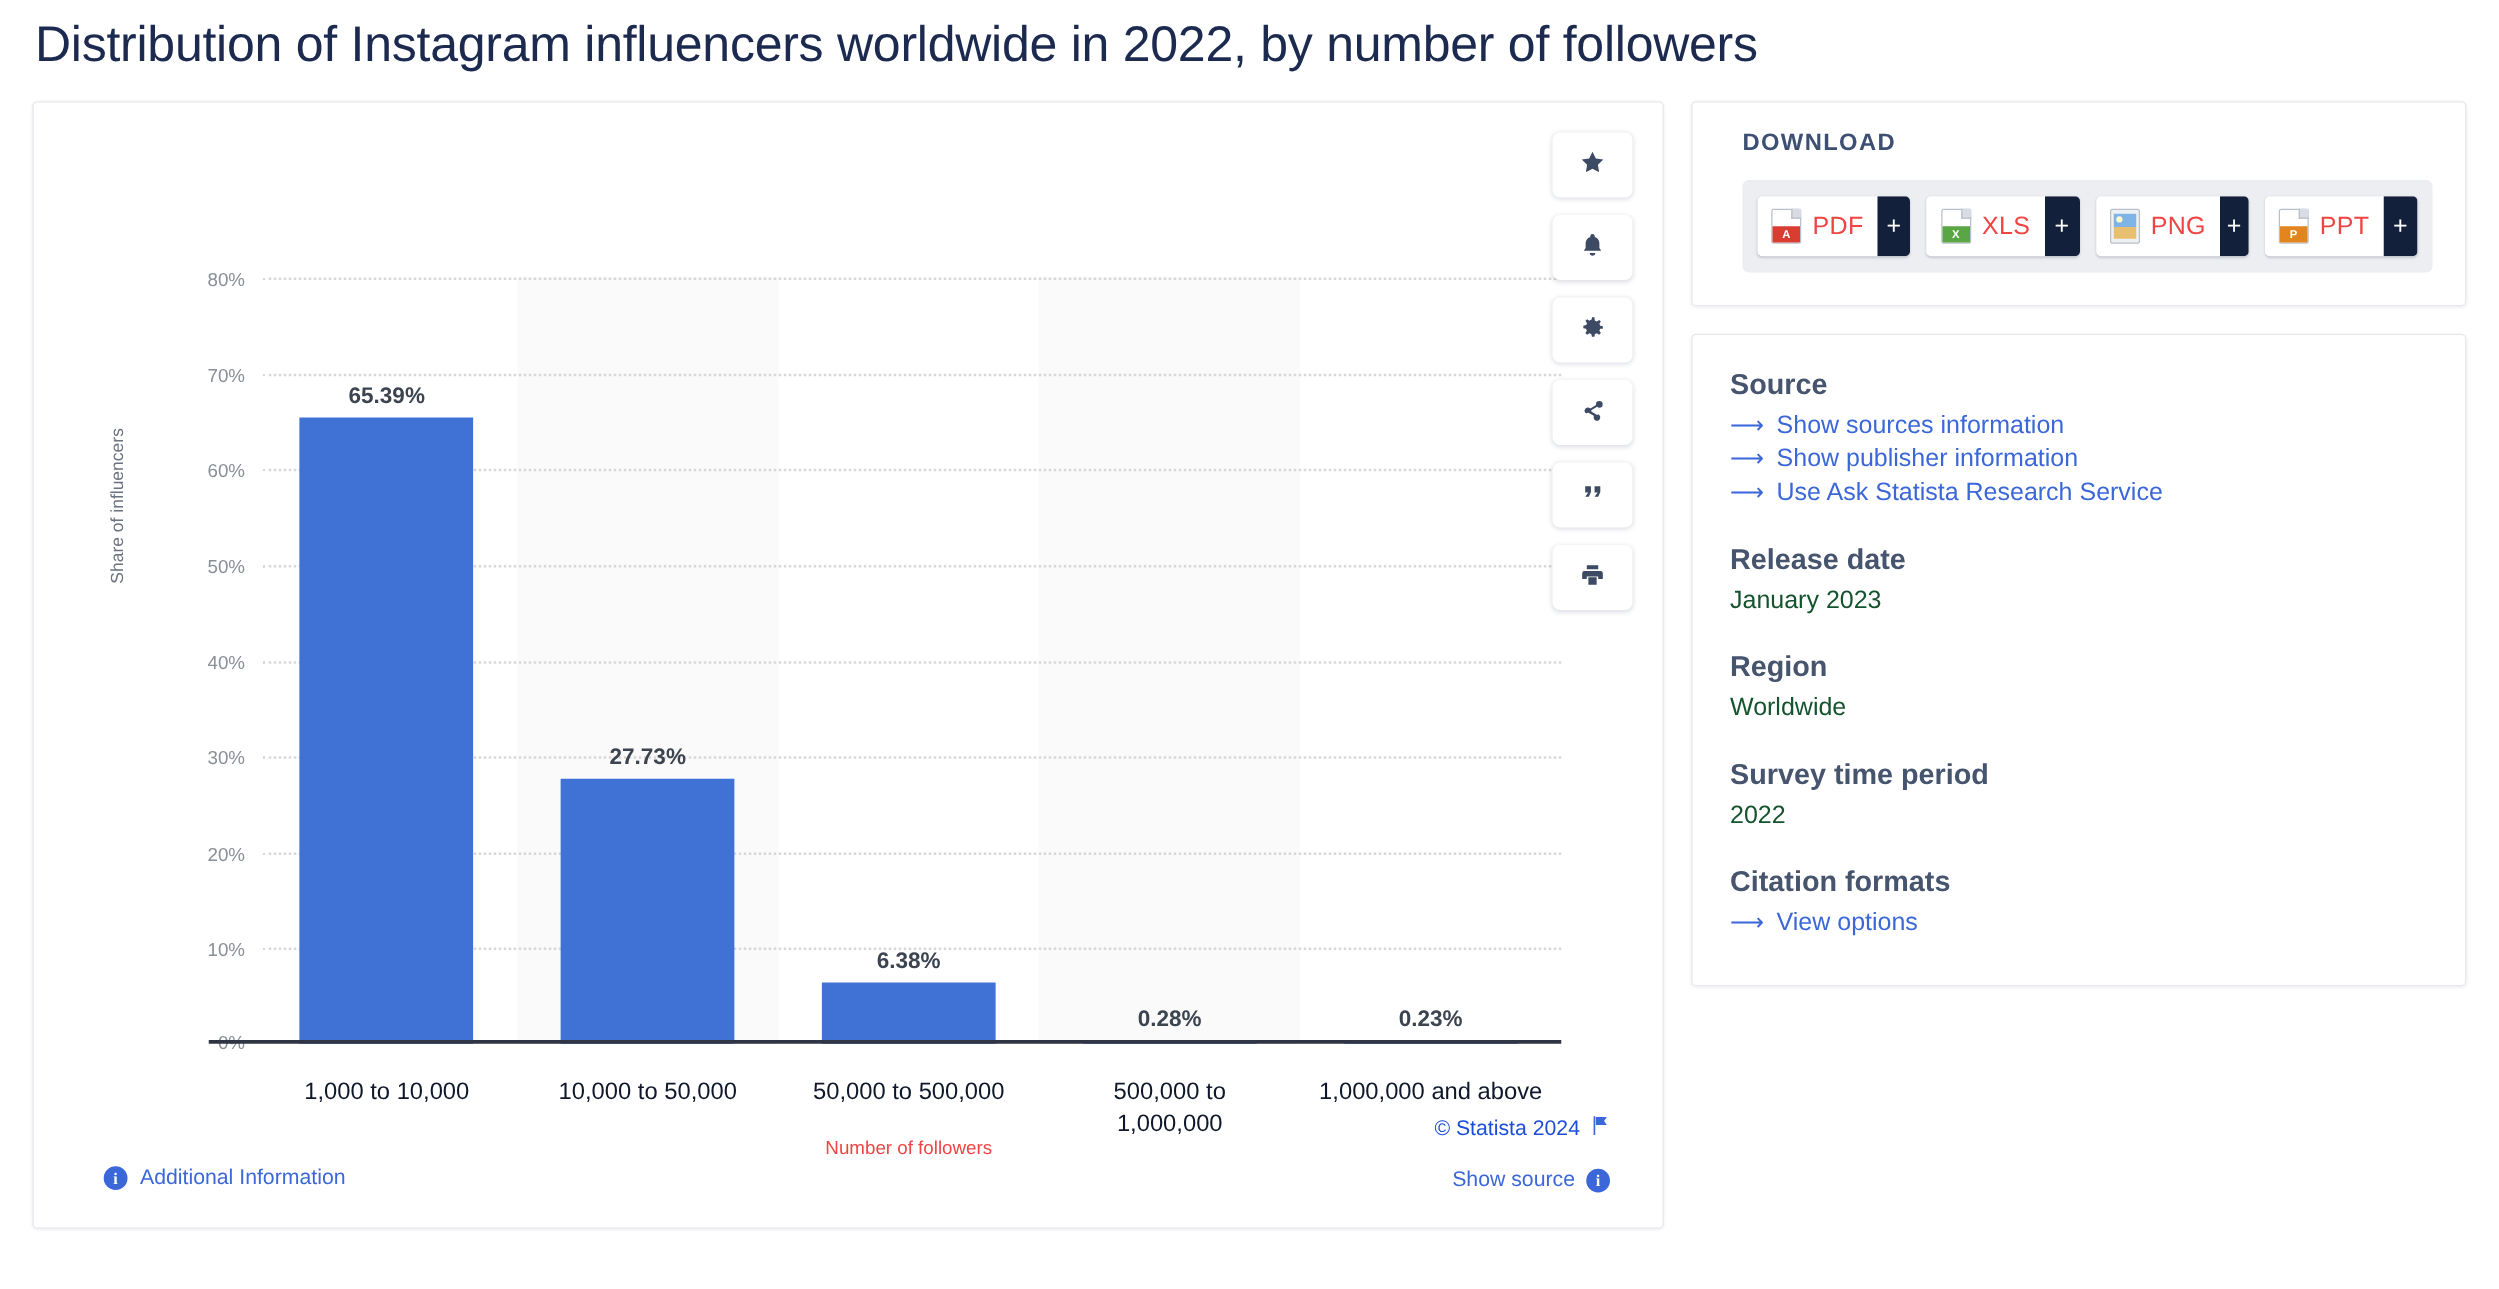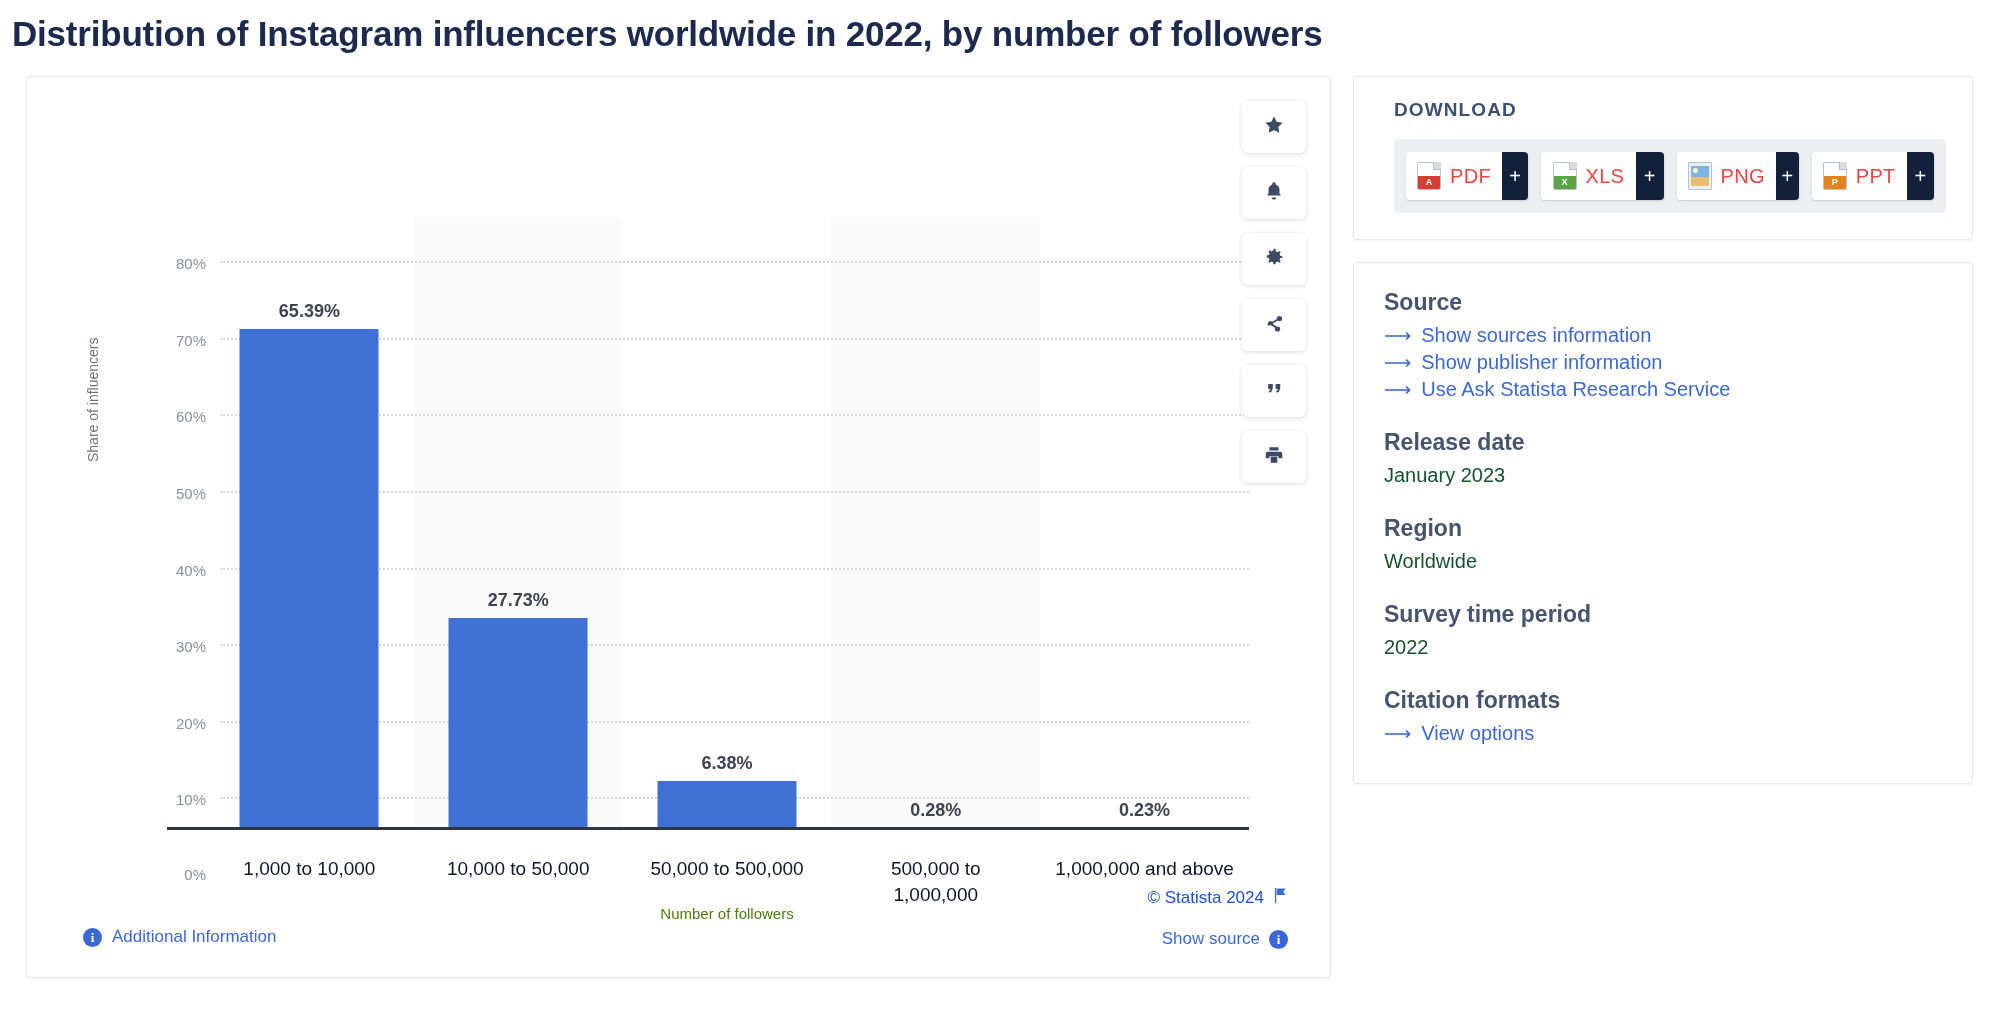--- a/index.html
+++ b/index.html
@@ -7,25 +7,25 @@
   html, body {
     width: 1999px;
     height: 1031px;
     background: #ffffff;
     font-family: "Liberation Sans", sans-serif;
     overflow: hidden;
   }
 
   
   .page-title {
-    font-size: 35px;
-    font-weight: bold;
+    font-size: 40px;
+    font-weight: normal;
     color: #1b2a4e;
     letter-spacing: -0.2px;
-    padding: 14px 0 0 12px;
+    padding: 14px 0 0 28px;
     white-space: nowrap;
   }
 
   
   .layout {
     display: flex;
     align-items: flex-start;
     padding: 22px 26px 0 26px;
     gap: 22px;
   }
@@ -69,24 +69,23 @@
     width: 1044px;
     height: 613px;
   }
 
   .plot-bands { position: absolute; inset: 0; display: flex; }
   .plot-band { flex: 1 1 0; }
   .plot-band.shade { background: #fafafa; }
 
   .gridline {
     position: absolute;
-    left: 15px; right: 0;
+    left: 5px; right: 0;
     height: 0;
     border-top: 2px dotted #d8d8d8;
-    margin-top: 44px;
   }
 
   .ytick-label {
     position: absolute;
     right: 100%;
     margin-right: 14px;
     transform: translateY(-50%);
     font-size: 15px;
     color: #8a8f98;
     white-space: nowrap;
@@ -143,21 +142,21 @@
     margin-top: 19px;
   }
 
   .x-axis-title {
     position: absolute;
     left: 178px;
     top: 828px;
     width: 1044px;
     text-align: center;
     font-size: 15px;
-    color: #4d7c0f;
+    color: #ef4444;
   }
 
   
   .copyright {
     position: absolute;
     right: 42px;
     bottom: 68px;
     font-size: 17px;
     color: #1d4ed8;
     display: flex;

